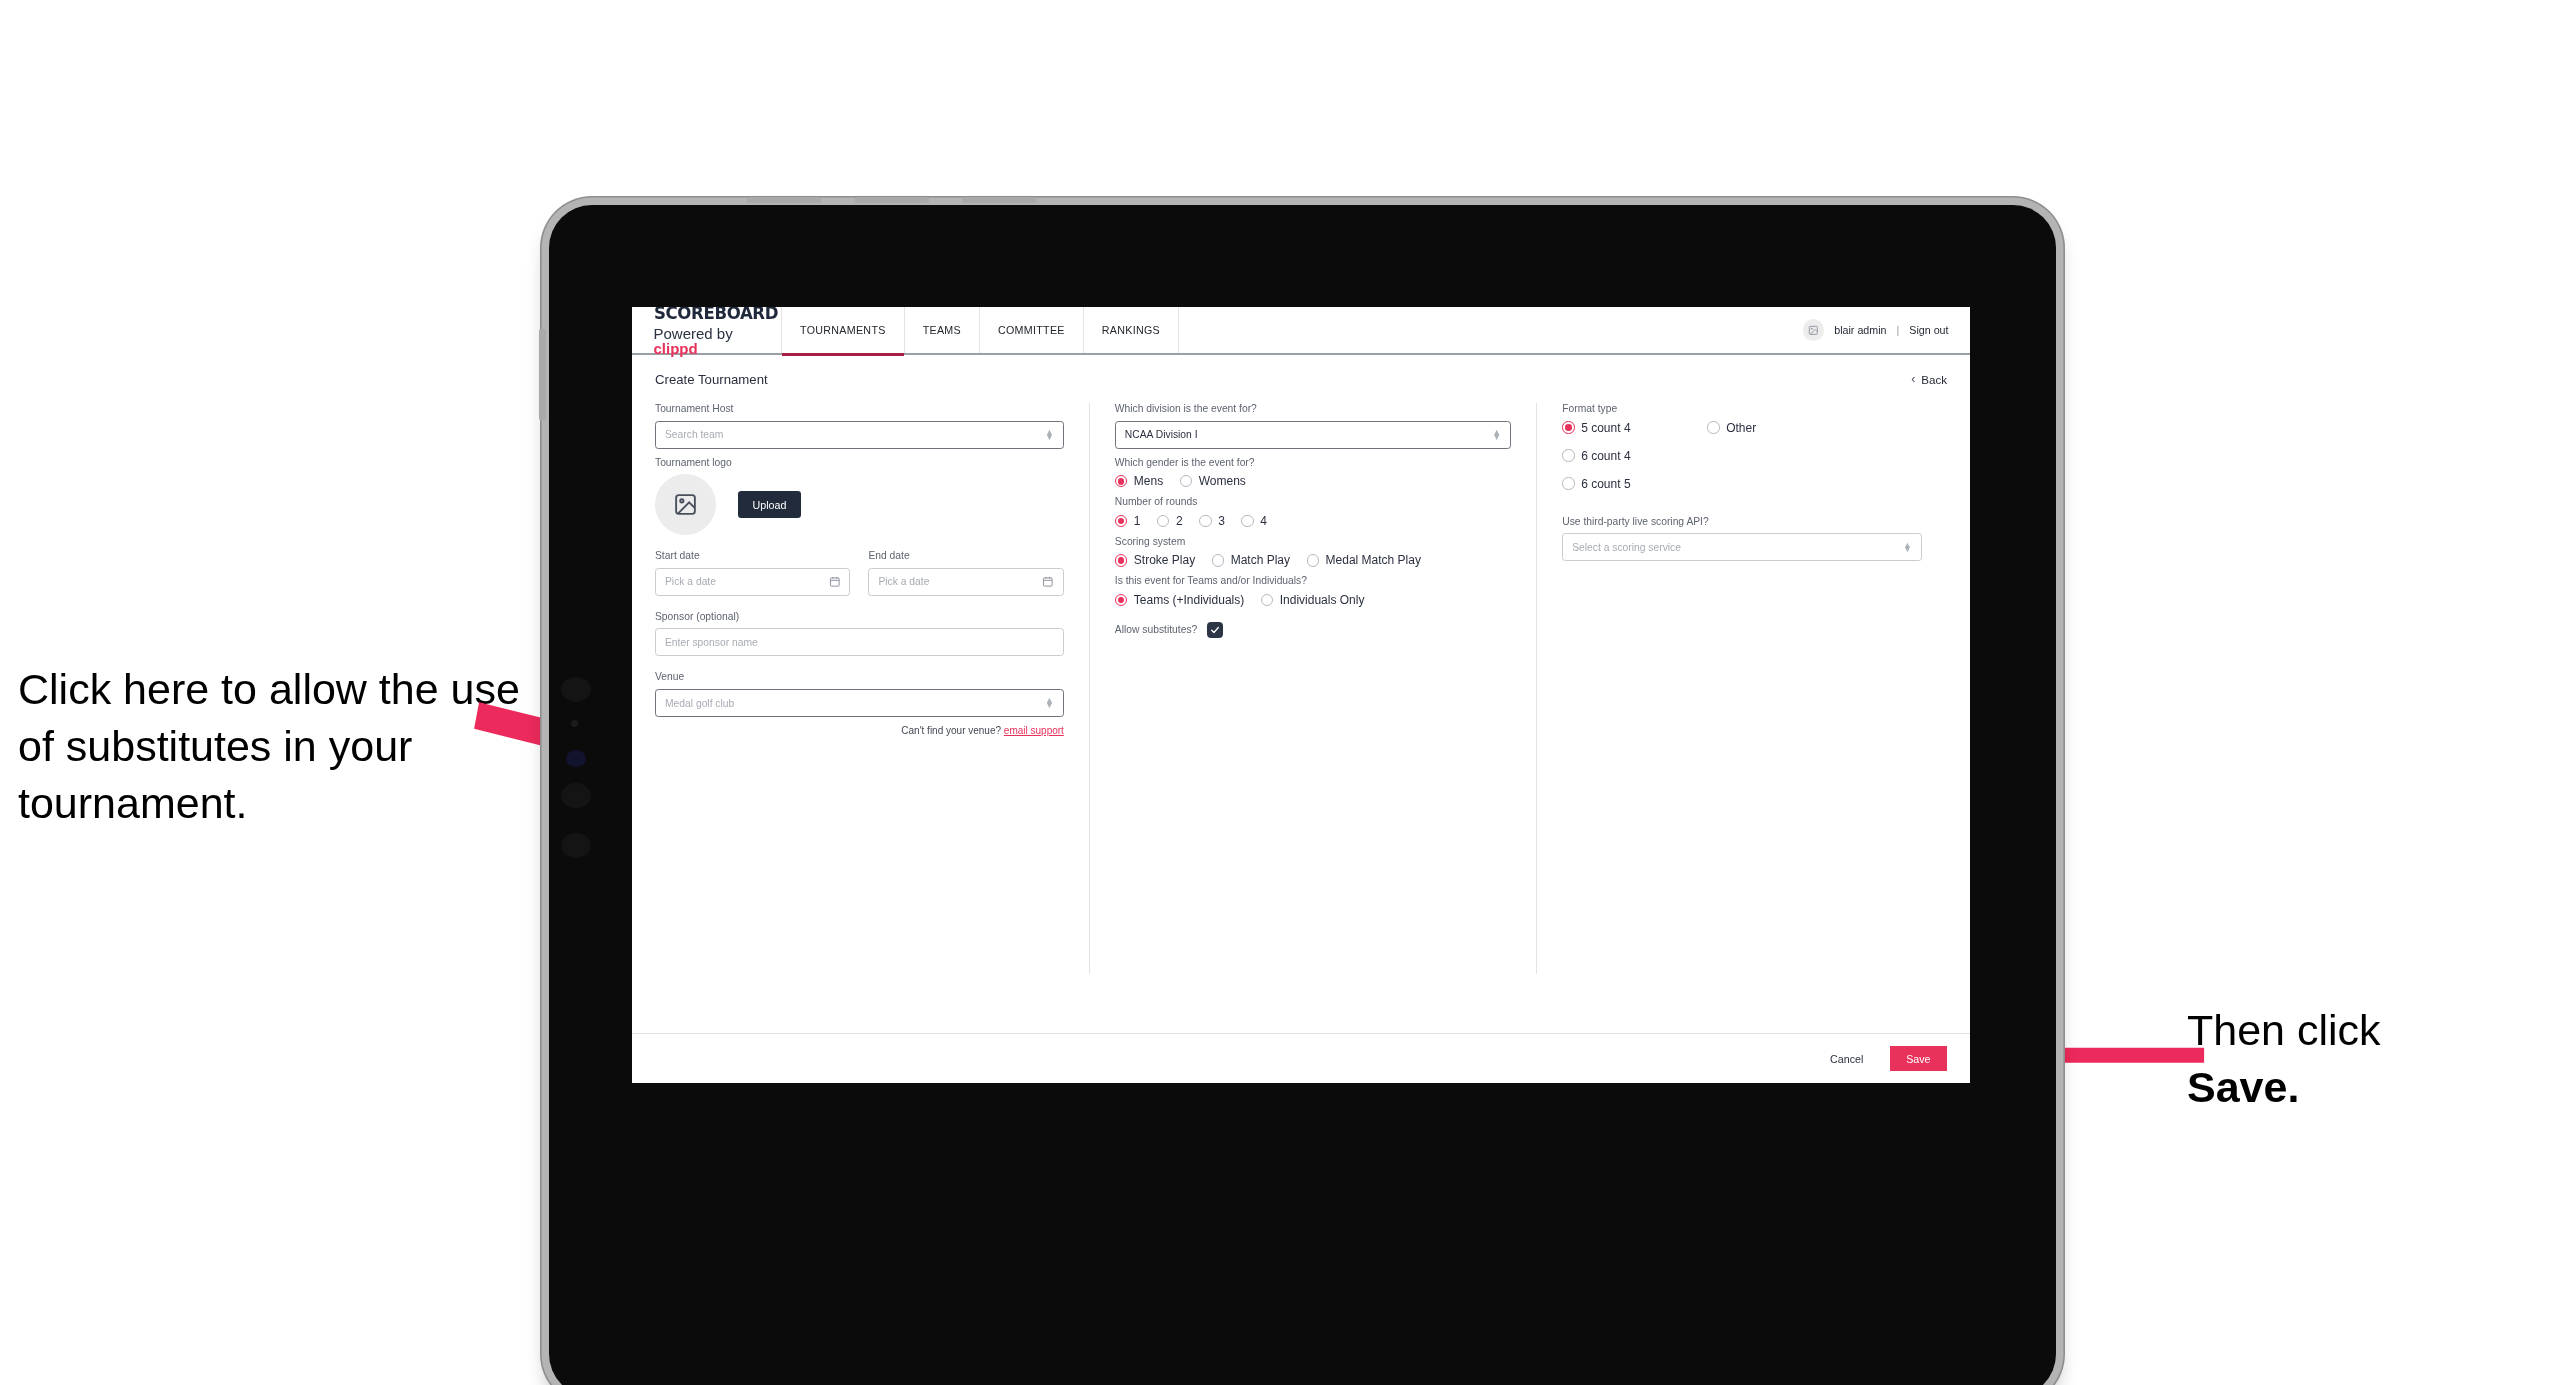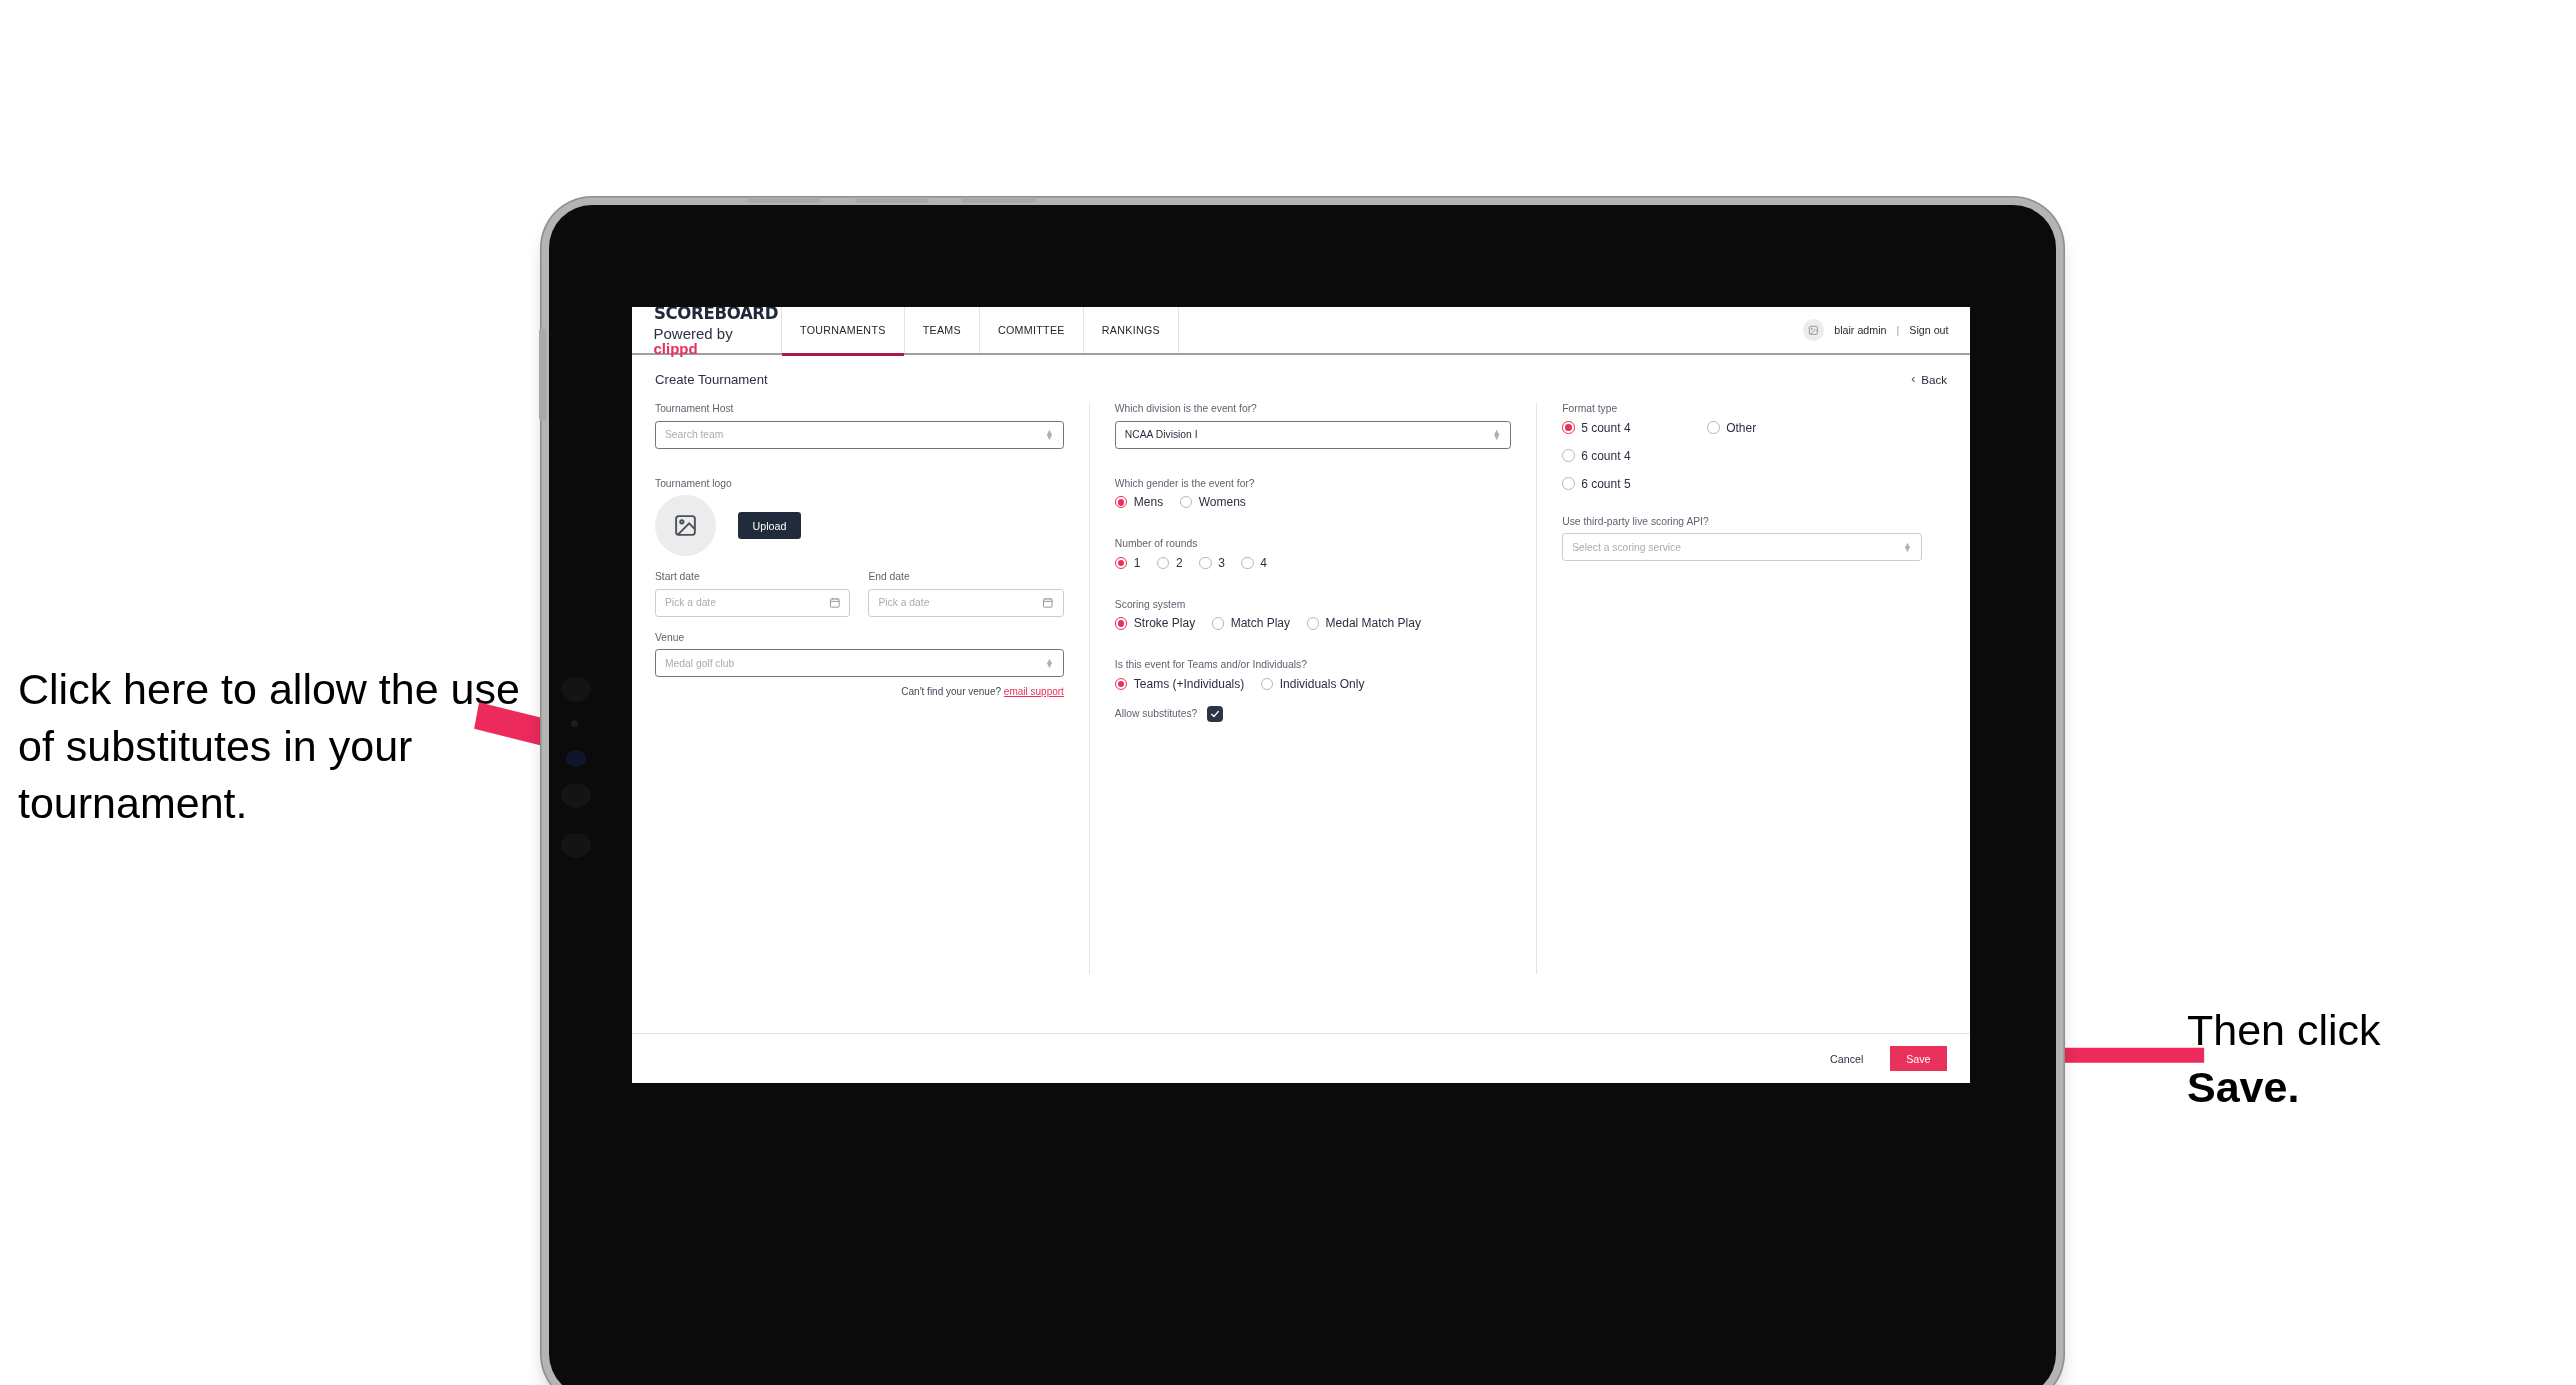--- a/index.html
+++ b/index.html
@@ -101,21 +101,21 @@
   
   #form-columns {
     display:flex; padding: 5px 23px 0 23px; height: 576px;
   }
   .form-col { padding-right: 25px; }
   #col-left   { width: 450px; }
   #col-middle { width: 463px; border-left:0.8px solid #e3e3e3; padding-left:25px; }
   #col-right  { width: 425px; border-left:0.8px solid #e3e3e3; padding-left:25px; }
 
   .field-label { font-size: 10.3px; color:#5d636f; margin-bottom: 6.6px; }
-  .group-gap { margin-bottom: 29px; }
+  .group-gap { margin-bottom: 8px; }
 
   .text-input, .select-input {
     width: 100%; height: 28px;
     border: 0.8px solid #c9ccd1; border-radius: 3.3px;
     background:#fff; display:flex; align-items:center;
     padding: 0 9px; font-size: 10.3px; color:#a7abb3;
     position: relative;
   }
   .select-input.strong { border-color:#6f737b; }
   .select-caret {
@@ -326,20 +326,26 @@
               <div class="text-input">
                 <span>Pick a date</span>
                 <svg class="cal-icon" viewBox="0 0 24 24" fill="none" stroke="#8d919a" stroke-width="2">
                   <rect x="3" y="4" width="18" height="17" rx="2"></rect>
                   <path d="M3 9h18M8 2v4M16 2v4"></path>
                 </svg>
               </div>
             </div>
           </div>
 
+          <div style="margin-top:15px;">
+            <div class="field-label">Sponsor (optional)</div>
+            <div class="text-input">
+              <span>Enter sponsor name</span>
+            </div>
+          </div>
 
           <div style="margin-top:15px;">
             <div class="field-label">Venue</div>
             <div class="select-input strong">
               <span>Medal golf club</span>
               <span class="select-caret">
                   <span>▲</span>
                   <span>▼</span>
                 </span>
             </div>

